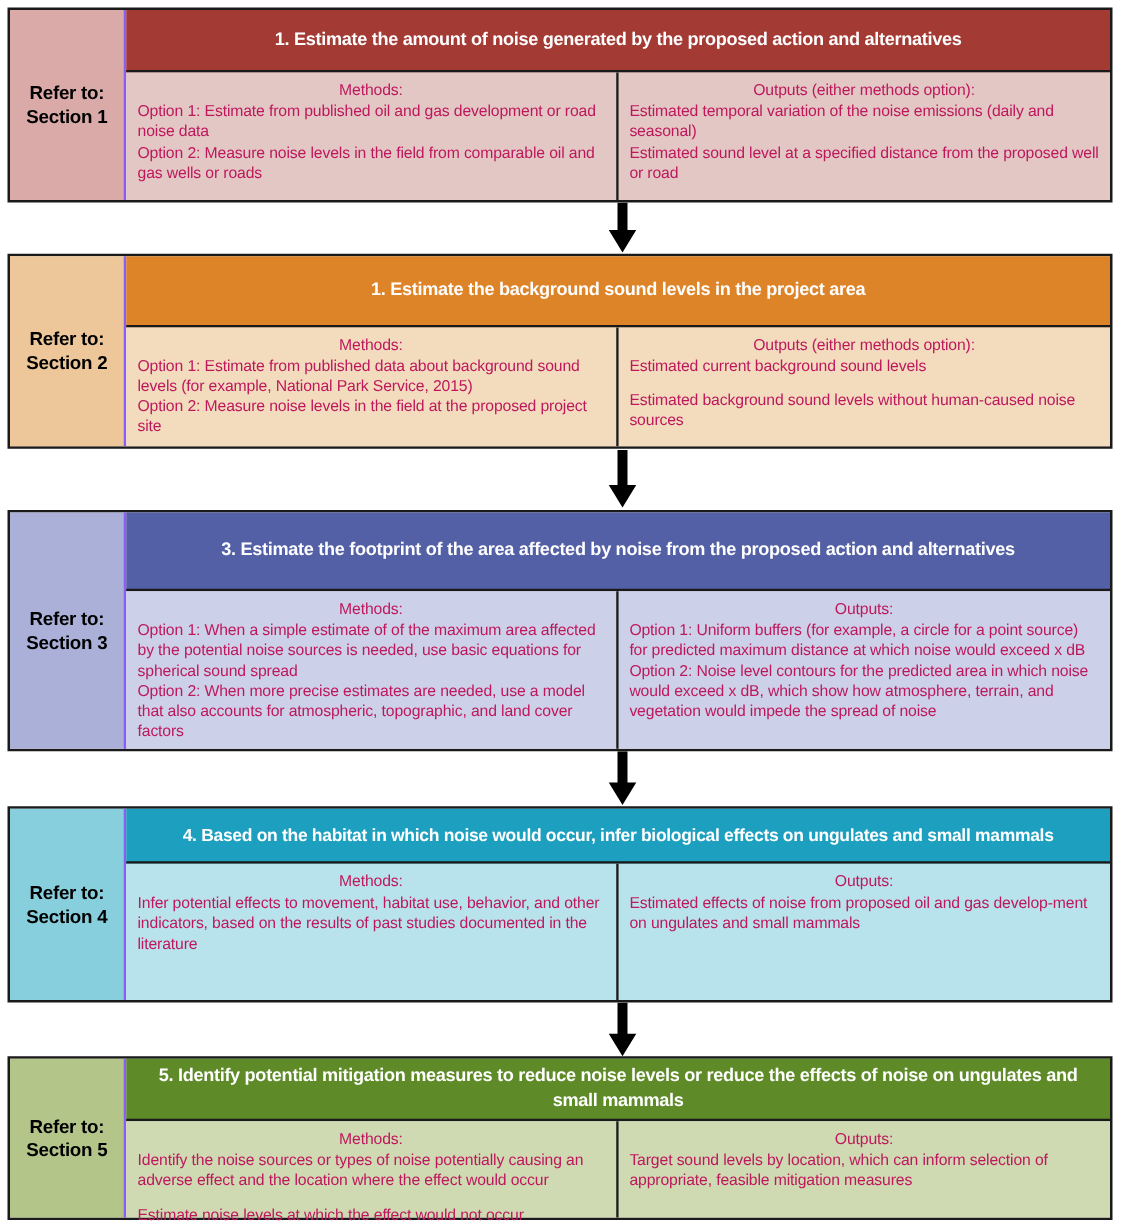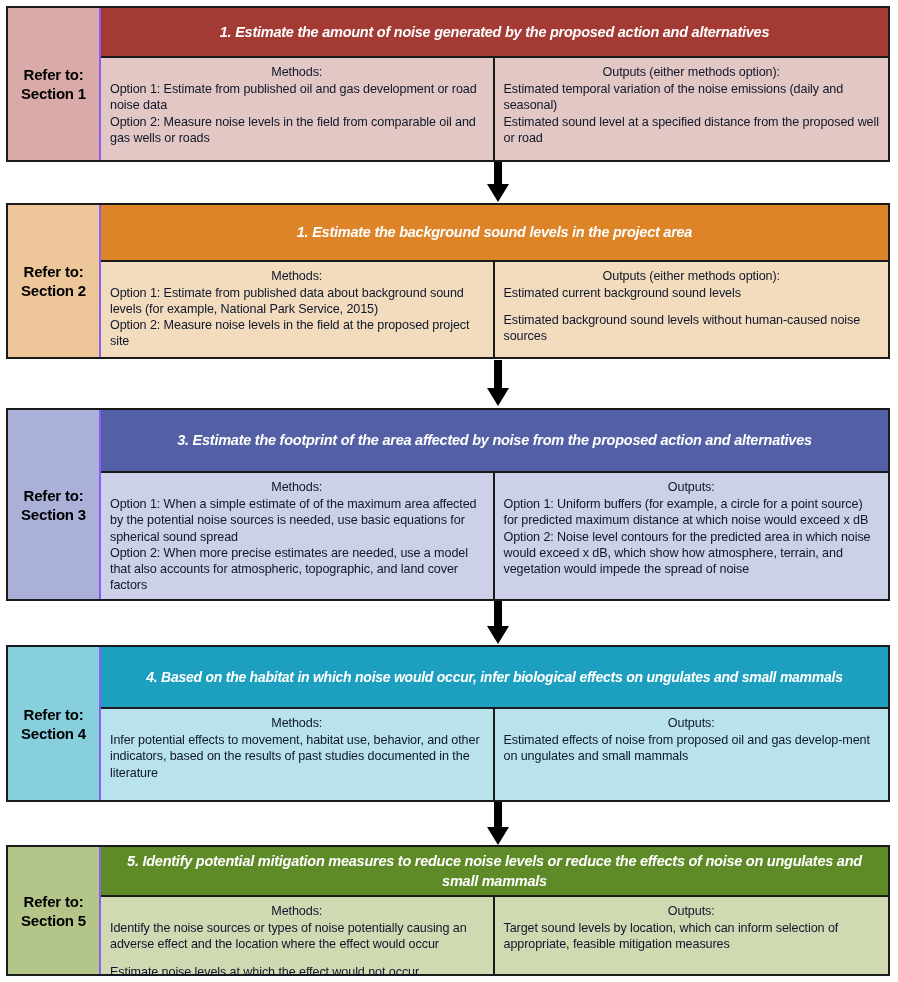--- a/index.html
+++ b/index.html
@@ -62,36 +62,36 @@
     font-weight: bold;
     font-size: 14.5px;
     line-height: 20px;
     letter-spacing: -0.25px;
     text-align: center;
     display: flex;
     align-items: center;
     justify-content: center;
     padding: 4px 10px;
   }
-  .banner-text { display: block; width: 100%; font-style: italic; }
+  .banner-text { display: block; width: 100%; }
 
   .panes {
     display: flex;
     flex-direction: row;
     flex: 1 1 auto;
     min-height: 0;
   }
   .pane {
     box-sizing: border-box;
     flex: 1 1 50%;
     min-width: 0;
     padding: 6px 9px 8px 9px;
     font-size: 12.6px;
     line-height: 16.2px;
-    color: #0f172a;
+    color: #be185d;
     letter-spacing: -0.1px;
   }
   .pane.left { border-right: 2px solid #1a1a1a; }
   .pane-title {
     text-align: center;
     display: block;
     margin-bottom: 1px;
   }
   .pane p {
     margin: 0;
@@ -223,21 +223,21 @@
       <polygon points="8,0 16,0 16,25 23,25 12,43 1,25 8,25" fill="#000000"></polygon>
     </svg>
   </div>
 
   <div class="step s4" style="top:645px; height:157px;">
     <div class="refer">
       <span class="rline">Refer to:</span>
       <span class="rline">Section 4</span>
     </div>
     <div class="body-col">
-      <div class="banner" style="height:62px; font-size:14px;">
+      <div class="banner" style="height:44px; font-size:14px;">
         <span class="banner-text">4.  Based on the habitat in which noise would occur, infer biological effects on ungulates and small mammals</span>
       </div>
       <div class="panes">
         <div class="pane left">
           <span class="pane-title">Methods:</span>
           <p>Infer potential effects to movement, habitat use, behavior, and other indicators, based on the results of past studies documented in the literature</p>
         </div>
         <div class="pane right">
           <span class="pane-title">Outputs:</span>
           <p>Estimated effects of noise from proposed oil and gas develop-ment on ungulates and small mammals</p>

